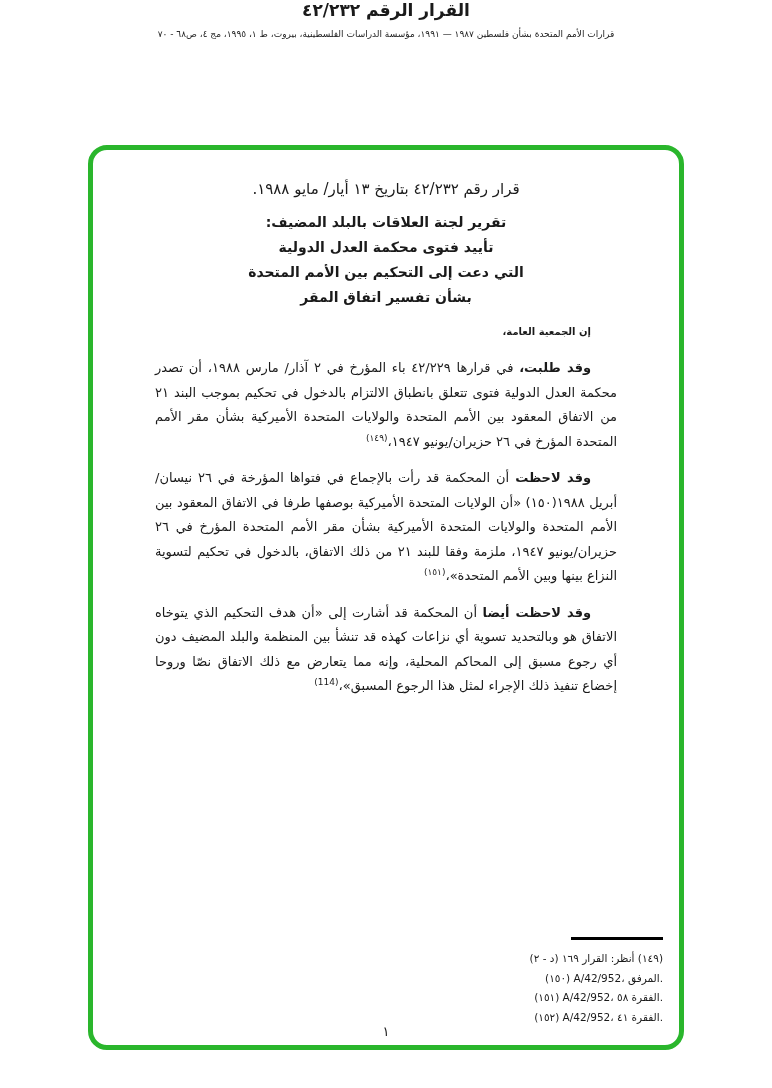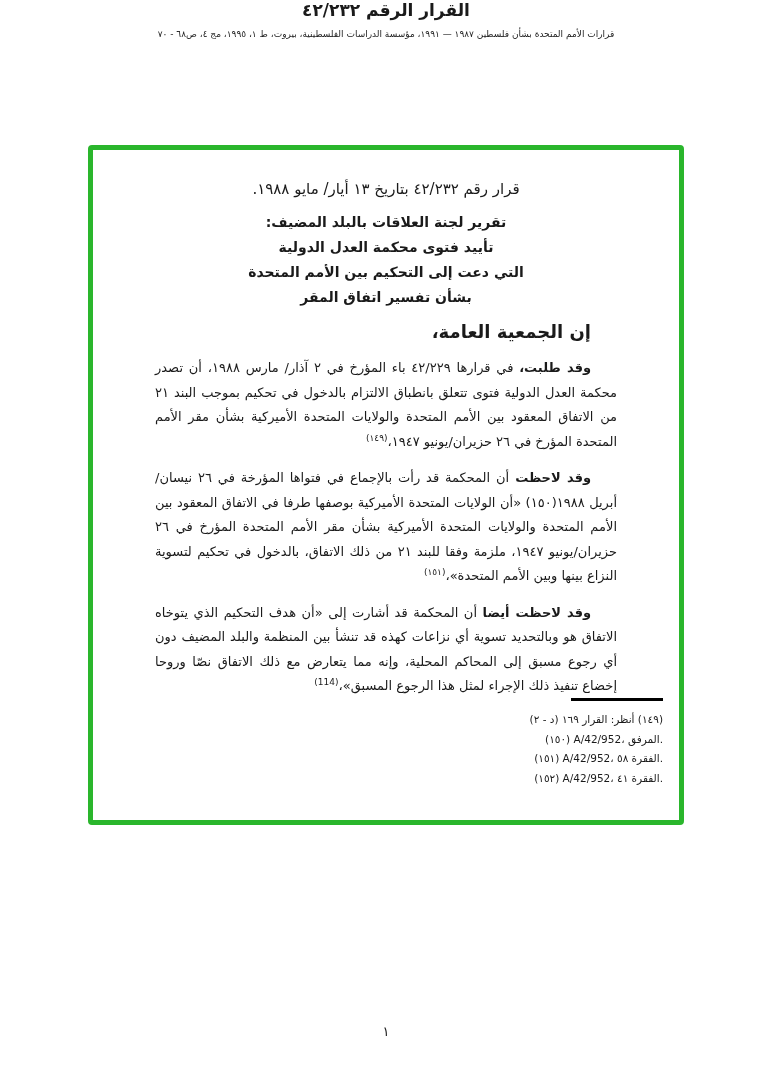--- a/index.html
+++ b/index.html
@@ -21,60 +21,60 @@
   .citation {
     margin-top: 9px;
     text-align: center;
     font-size: 9px;
     direction: rtl;
     color: #222;
   }
   .frame {
     position: absolute;
     left: 88px; top: 145px;
-    width: 596px; height: 680px;
+    width: 596px; height: 905px;
     border: 5px solid #2ab62c;
-    border-radius: 4px;
+    border-radius: 19px;
     background: #fff;
   }
   .content {
     direction: rtl;
     padding: 30px 62px 0 62px;
   }
   .res-heading {
     text-align: center;
     font-size: 15px;
     margin: 0 0 12px 0;
   }
   .subtitle {
     text-align: center;
     font-weight: 700;
     font-size: 14px;
     line-height: 25px;
     margin-bottom: 10px;
   }
   .opening {
     font-weight: 700;
-    font-size: 18px;
+    font-size: 10px;
     line-height: 24px;
     margin: 0 0 0 0;
     text-indent: 26px;
   }
   .para {
     font-size: 13px;
     line-height: 24.5px;
     text-align: justify;
     text-indent: 26px;
     margin: 12px 0 7px 0;
   }
   .para .lead { font-weight: 700; }
   .para sup { font-size: 9px; line-height: 0; }
   .footnotes {
     position: absolute;
-    right: 16px; left: 62px; bottom: 32px;
+    right: 16px; left: 62px; bottom: 18px;
     direction: rtl;
     text-align: right;
   }
   .fn-rule {
     width: 92px; height: 3px;
     background: #000;
     margin: 0 0 9px auto;
   }
   .fn {
     font-size: 10.5px;

